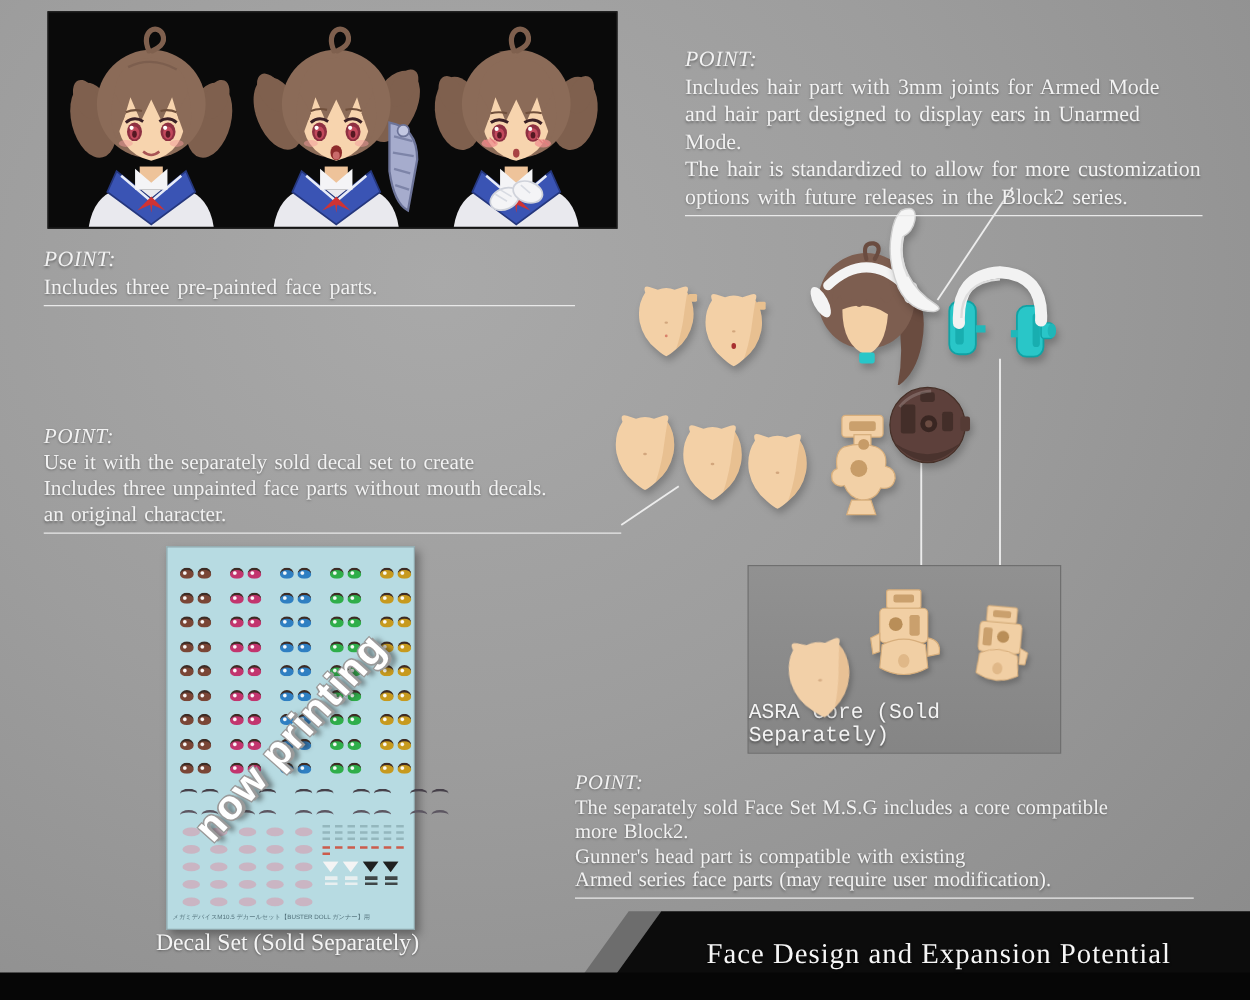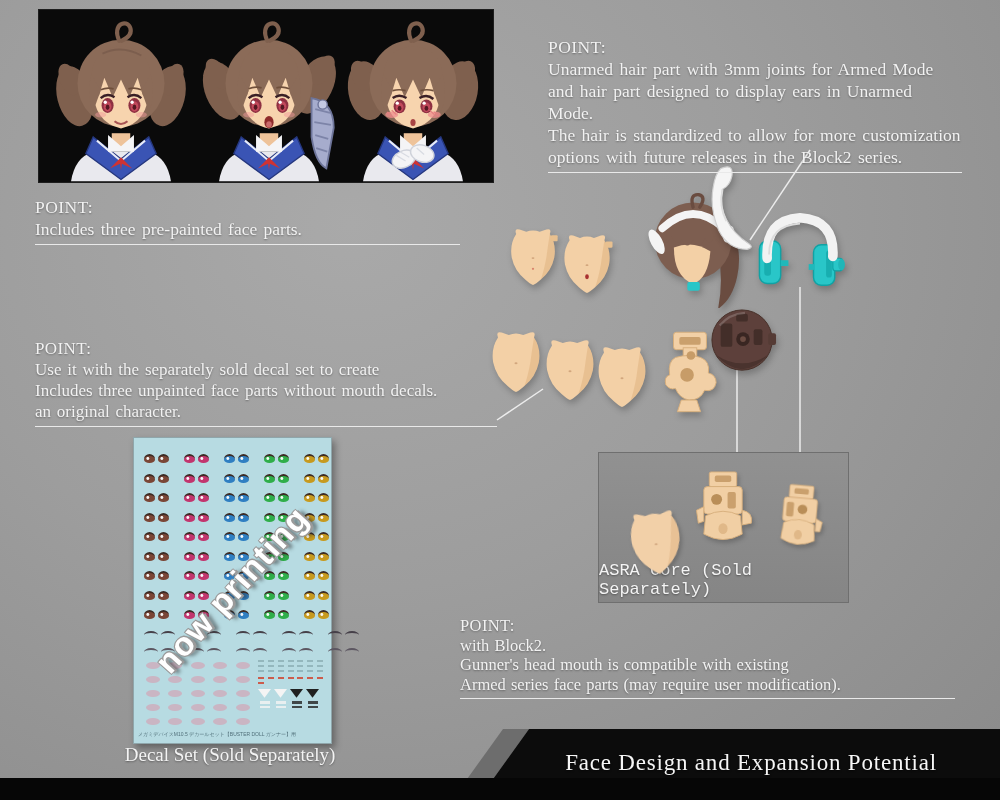--- a/index.html
+++ b/index.html
@@ -8,21 +8,21 @@
     background:radial-gradient(ellipse at 35% 28%, #a9a9a9 0%, #9d9d9d 45%, #8a8a8a 100%);
     font-family:"Liberation Serif",serif;
   }
   
   #photo-box{position:absolute;left:38px;top:9px;width:454px;height:172px;
     background:#0a0a0a;border:1px solid #1e1e1e;overflow:hidden;}
   .figure{position:absolute;top:4px;width:148px;height:170px;}
   
   .point{position:absolute;color:#f2f2f2;border-bottom:1.5px solid #e9e9e9;
     text-shadow:0 1px 2px rgba(0,0,0,.35);padding-bottom:4px;z-index:3;}
-  .point .ph{letter-spacing:.4px;}
+  .point .ph{letter-spacing:.4px;font-style:italic;}
   #point-hair{left:548px;top:36px;width:414px;font-size:17.5px;line-height:22px;word-spacing:2px;}
   #point-prepainted{left:35px;top:196px;width:425px;font-size:17.5px;line-height:22px;word-spacing:2px;}
   #point-unpainted{left:35px;top:338px;width:462px;font-size:17px;line-height:21px;word-spacing:1.5px;}
   #point-faceset{left:460px;top:616px;width:495px;font-size:16.5px;line-height:19.5px;word-spacing:1px;}
   
   #lines-overlay{position:absolute;left:0;top:0;width:1000px;height:800px;z-index:2;}
   
   .part{position:absolute;filter:drop-shadow(2px 4px 3px rgba(0,0,0,.22));z-index:2;}
   
   #asra-box{position:absolute;left:598px;top:452px;width:249px;height:149px;
@@ -218,42 +218,43 @@
           <ellipse cx="70" cy="154" rx="13" ry="9" transform="rotate(-24 70 154)" fill="#f4f4f6" stroke="#cfd2da" stroke-width="1.5"></ellipse>
           <ellipse cx="90" cy="148" rx="13" ry="9" transform="rotate(18 90 148)" fill="#f4f4f6" stroke="#cfd2da" stroke-width="1.5"></ellipse>
           <path d="M62,150 l10,6 M66,146 l10,6 M84,142 l8,7" stroke="#d8dbe2" stroke-width="1.4"></path>
         </g>
       </g>
     </svg>
   </div>
 
   <div class="point" id="point-hair">
     <div class="ph">POINT:</div>
-    <div class="pl">Unarmed hair part with 3mm joints for Armed Mode</div>
+    <div class="pl">Includes hair part with 3mm joints for Armed Mode</div>
     <div class="pl">and hair part designed to display ears in Unarmed Mode.</div>
     <div class="pl">The hair is standardized to allow for more customization</div>
     <div class="pl">options with future releases in the Block2 series.</div>
   </div>
 
   <div class="point" id="point-prepainted">
     <div class="ph">POINT:</div>
     <div class="pl">Includes three pre-painted face parts.</div>
   </div>
 
   <div class="point" id="point-unpainted">
     <div class="ph">POINT:</div>
     <div class="pl">Use it with the separately sold decal set to create</div>
     <div class="pl">Includes three unpainted face parts without mouth decals.</div>
     <div class="pl">an original character.</div>
   </div>
 
   <div class="point" id="point-faceset">
     <div class="ph">POINT:</div>
-    <div class="pl">with Block2.</div>
-    <div class="pl">Gunner's head mouth is compatible with existing</div>
+    <div class="pl">The separately sold Face Set M.S.G includes a core compatible</div>
+    <div class="pl">more Block2.</div>
+    <div class="pl">Gunner's head part is compatible with existing</div>
     <div class="pl">Armed series face parts (may require user modification).</div>
   </div>
 
   <svg class="part" style="left:505px;top:213px;width:56px;height:88px" viewBox="0 0 100 110">
     <path d="M20,14 Q16,3 26,6 L38,10 Q50,5 62,10 L74,6 Q84,3 80,14 Q92,32 88,56 Q83,80 64,95 Q55,103 50,105 Q45,103 36,95 Q17,80 12,56 Q8,32 20,14 Z" fill="#f3d0a6"></path>
     <path d="M80,14 Q92,32 88,56 Q83,80 64,95 Q70,78 74,55 Q77,32 80,14 Z" fill="rgba(195,135,75,.22)"></path>
     <rect x="82" y="16" width="12" height="11" rx="2" fill="#e8c08f"></rect>
     <ellipse cx="50" cy="57" rx="2.5" ry="1.6" fill="rgba(150,90,50,.35)"></ellipse>
     <circle cx="50" cy="76" r="2" fill="#d4735f" opacity=".85"></circle>
   </svg>

